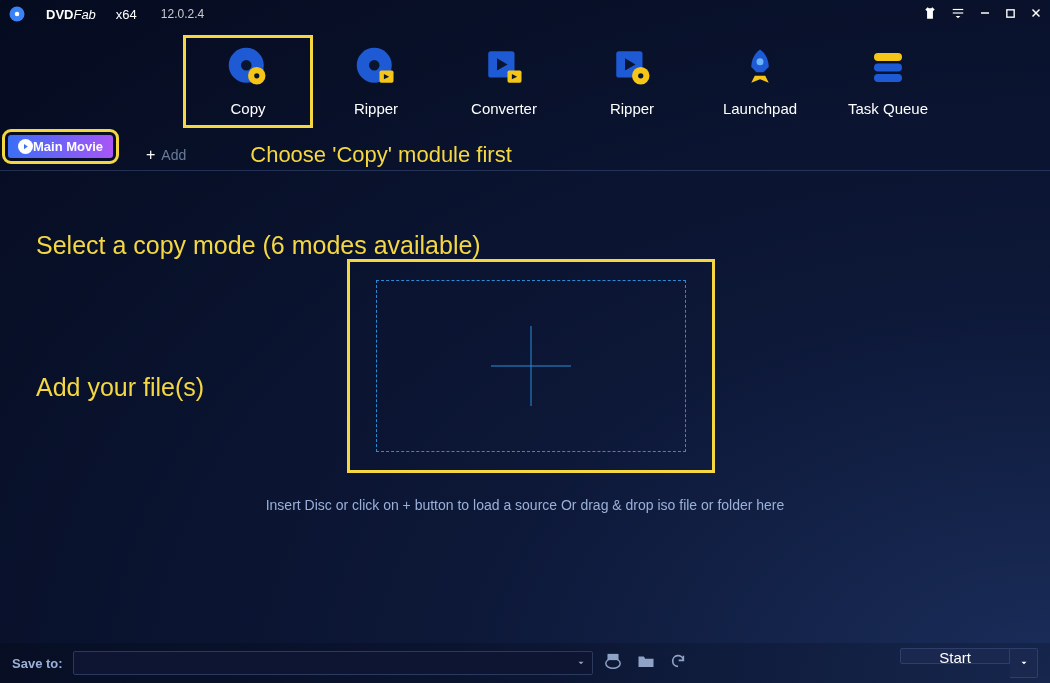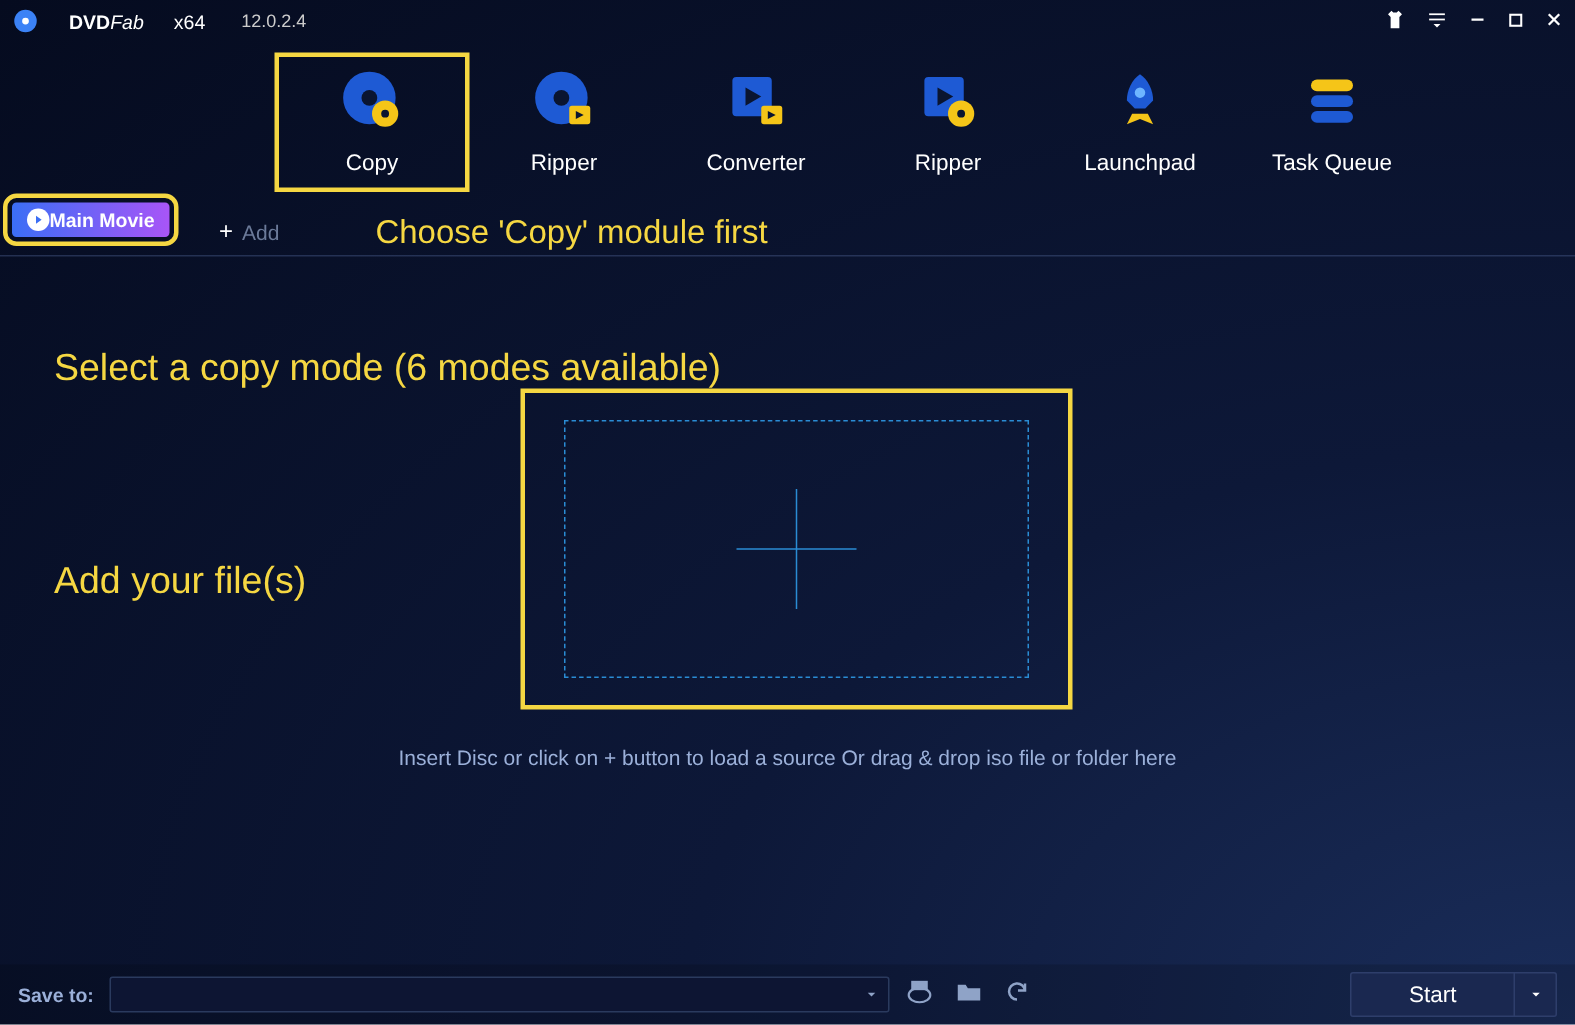--- a/index.html
+++ b/index.html
@@ -176,21 +176,21 @@
 .bottom-icons { display: flex; gap: 14px; color: #8fa3c7; }
 .bottom-icons span { cursor: pointer; }
 .start-group {
   margin-left: auto;
   display: flex;
 }
 .start-btn {
   background: #1a2850;
   color: #fff;
   border: 1px solid #2e3e6b;
-  height: 30px;
+  height: 16px;
   padding: 0 38px;
   font-size: 15px;
   cursor: pointer;
   border-radius: 2px 0 0 2px;
 }
 .start-more {
   background: #1a2850;
   color: #fff;
   border: 1px solid #2e3e6b;
   border-left: none;

